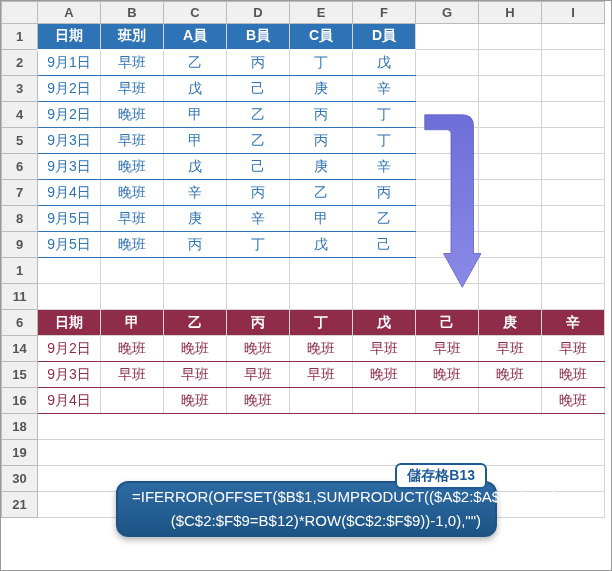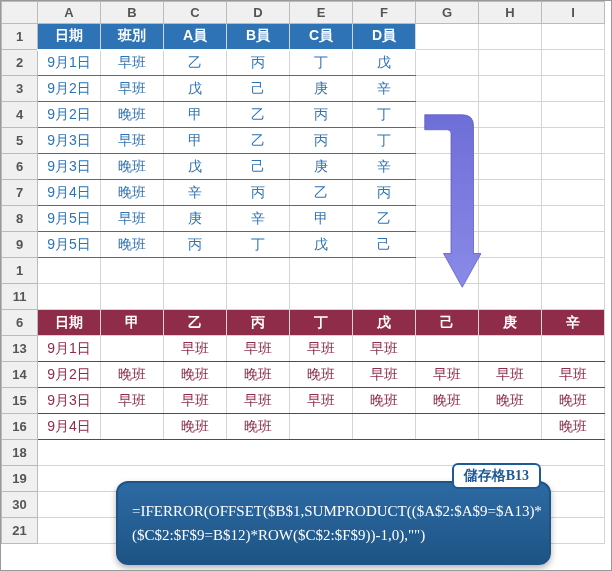--- a/index.html
+++ b/index.html
@@ -79,45 +79,44 @@
     top: 85px;
     width: 60px;
     height: 230px;
     pointer-events: none;
   }
   
   .formula-wrap {
     position: absolute;
     left: 115px;
     top: 480px;
-    width: 435px;
-    font-family: Liberation Serif, serif;
+    width: 381px;
   }
   .formula-label {
     position: absolute;
     right: 10px;
     top: -18px;
     background: #fff;
     border: 2px solid #1e5a96;
     border-radius: 6px;
     padding: 2px 10px;
     font-size: 14px;
     color: #1e5a96;
     font-weight: bold;
     z-index: 2;
   }
   .formula-box {
     background: linear-gradient(#2d6aa3, #1d5485);
     border: 2px solid #1d5485;
     border-radius: 12px;
-    padding: 16px 14px;
+    padding: 2px 14px;
     color: #fff;
     font-size: 15px;
     line-height: 1.6;
-    text-align: left;
+    text-align: right;
     box-shadow: 0 3px 6px rgba(0,0,0,0.3);
   }
 </style>
 </head>
 <body>
 
 <div class="sheet">
 <table>
   <tbody>
         <tr>
@@ -281,32 +280,20 @@
     <td class="cell hdr2">丁</td>
     <td class="cell hdr2">戊</td>
     <td class="cell hdr2">己</td>
     <td class="cell hdr2">庚</td>
     <td class="cell hdr2">辛</td>
   </tr>
 
   </tbody>
       <tbody id="t2body">
         <tr class="r2">
-          <th class="rowhead">13</th>
-          <td class="cell dc2">9月1日</td>
-          <td class="cell dc2"></td>
-          <td class="cell dc2">早班</td>
-          <td class="cell dc2">早班</td>
-          <td class="cell dc2">早班</td>
-          <td class="cell dc2">早班</td>
-          <td class="cell dc2"></td>
-          <td class="cell dc2"></td>
-          <td class="cell dc2"></td>
-        </tr>
-        <tr class="r2">
           <th class="rowhead">14</th>
           <td class="cell dc2">9月2日</td>
           <td class="cell dc2">晚班</td>
           <td class="cell dc2">晚班</td>
           <td class="cell dc2">晚班</td>
           <td class="cell dc2">晚班</td>
           <td class="cell dc2">早班</td>
           <td class="cell dc2">早班</td>
           <td class="cell dc2">早班</td>
           <td class="cell dc2">早班</td>

